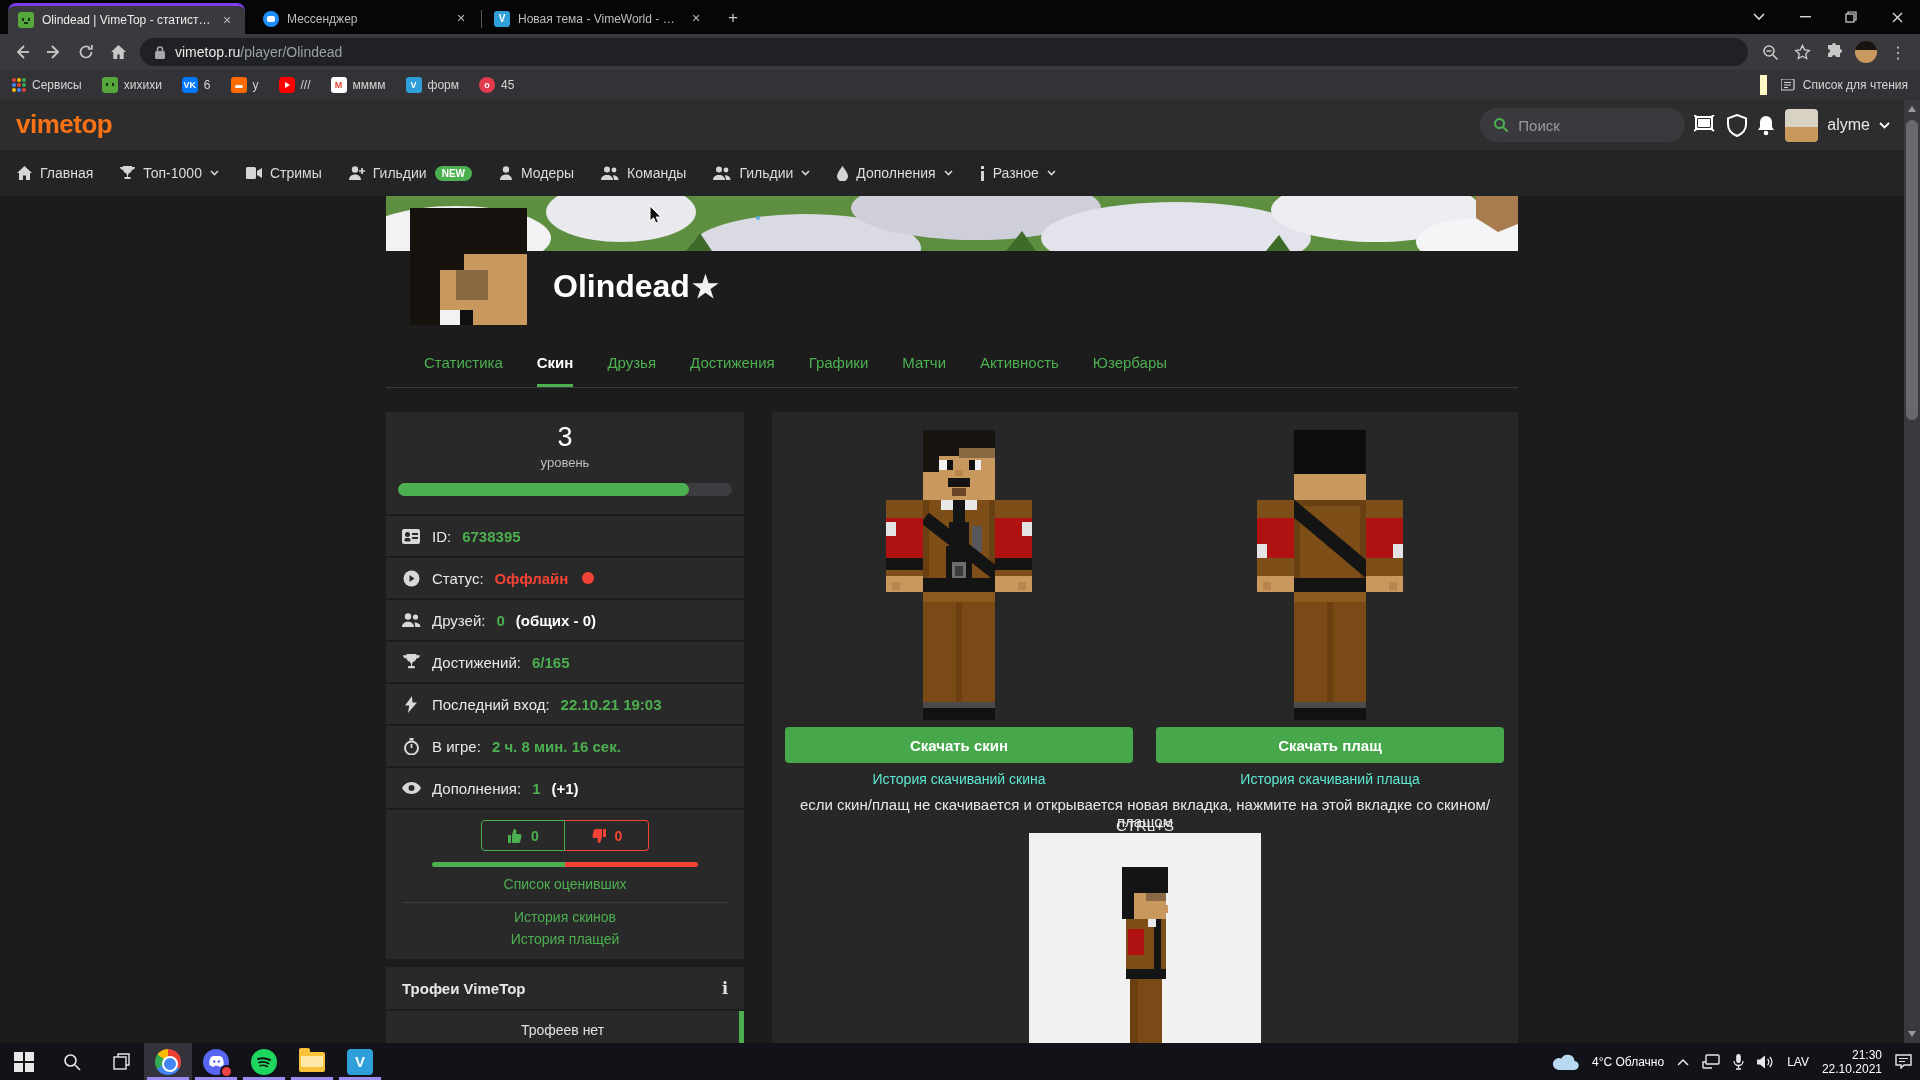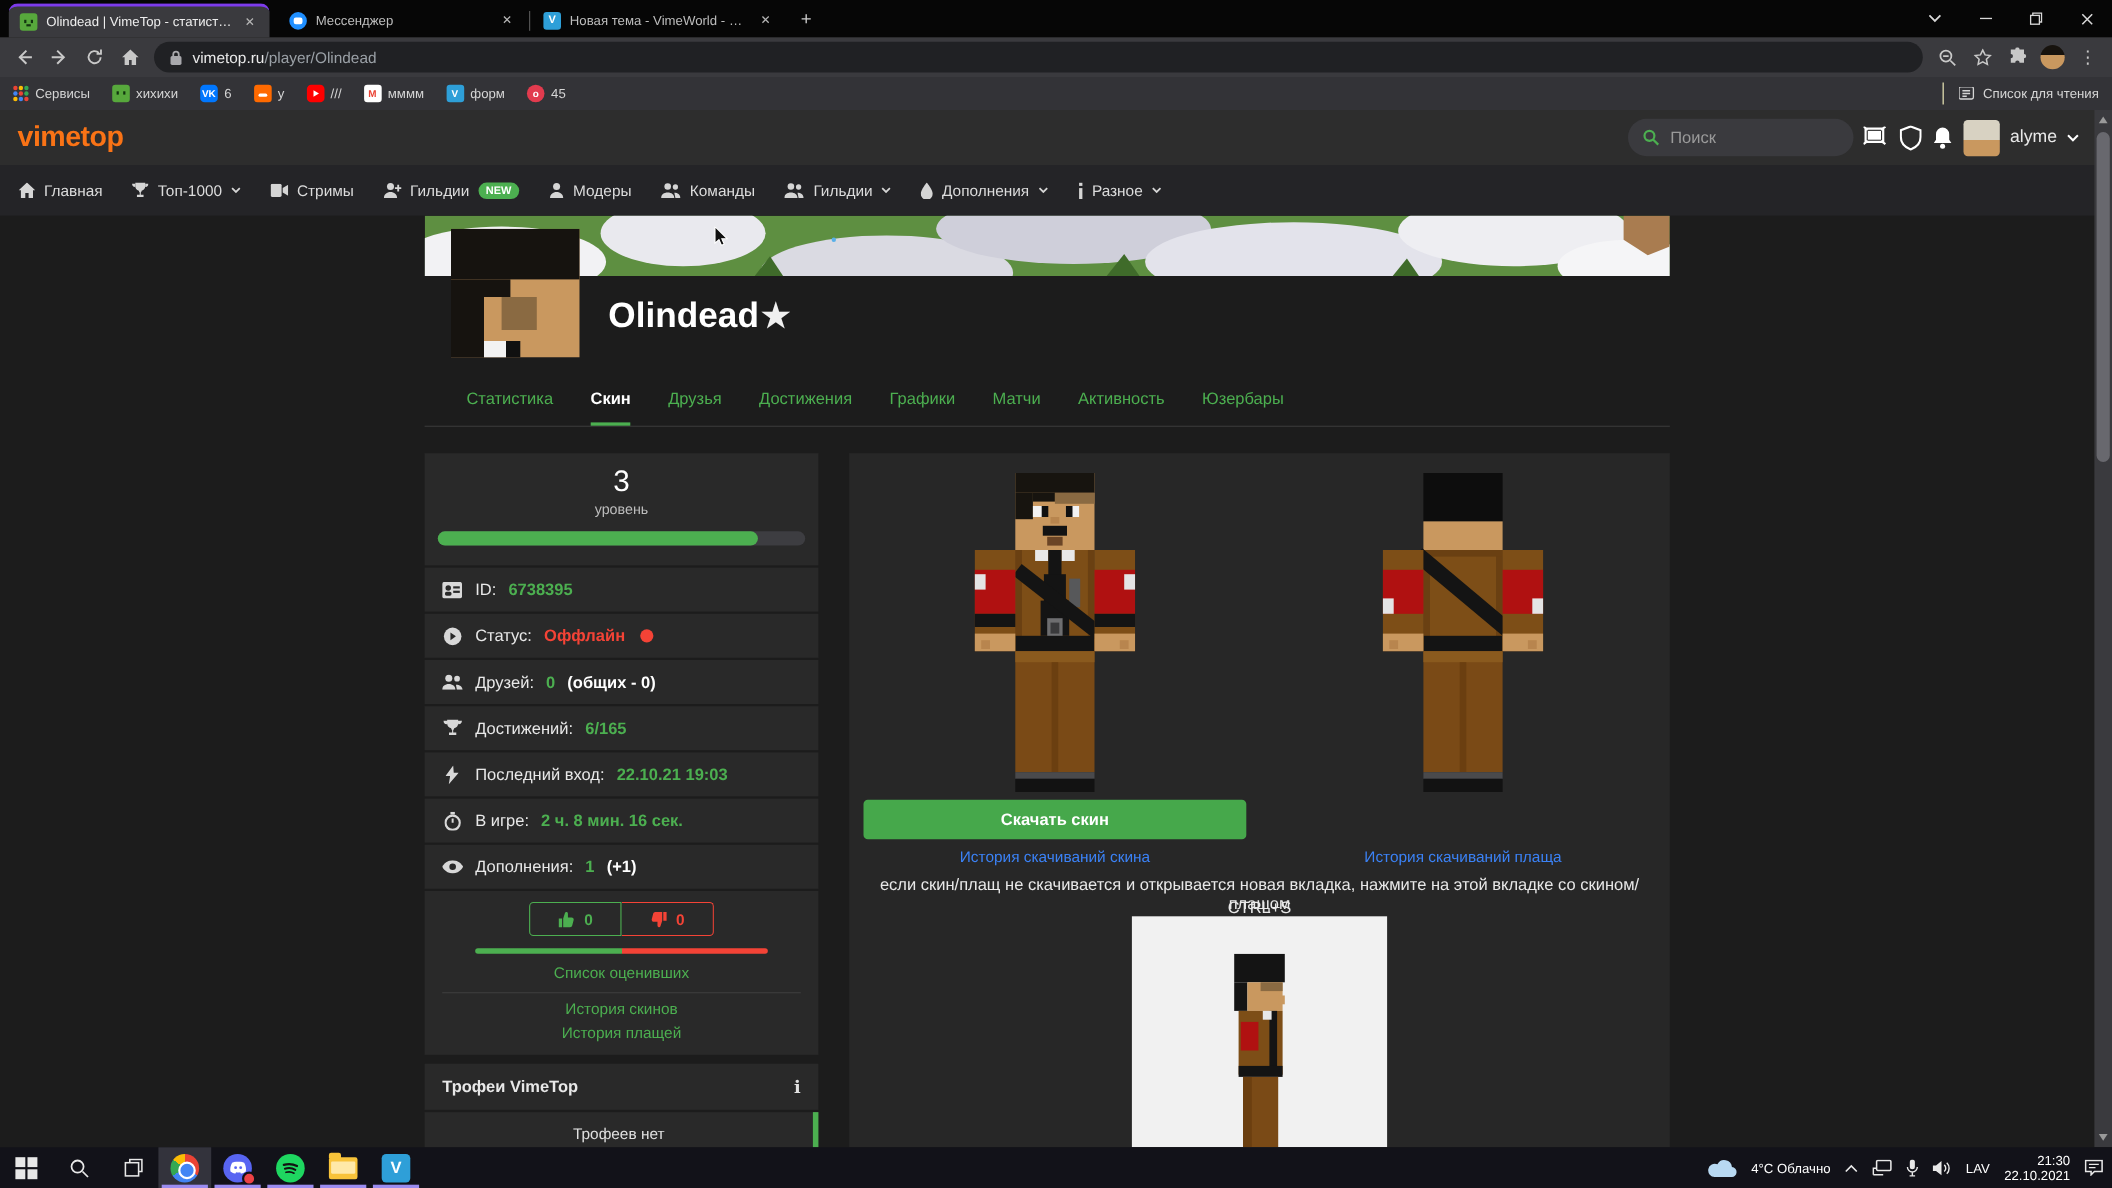--- a/index.html
+++ b/index.html
@@ -24,21 +24,21 @@
 .tbtn{width:32px;height:30px;display:flex;align-items:center;justify-content:center;color:#c8c8c8;flex:none}
 .urlbar{flex:1;height:28px;background:#202124;border-radius:14px;display:flex;align-items:center;gap:9px;padding:0 14px;margin:0 6px;font-size:14px}
 .url-host{color:#eaeaea}.url-path{color:#9aa0a6}
 .mini-avatar{width:22px;height:22px;border-radius:50%;overflow:hidden;background:linear-gradient(#17130e 0 40%,#c9985f 40% 100%);flex:none}
 
 .bookmarksbar{position:absolute;left:0;top:70px;width:100%;height:30px;background:#333337;display:flex;align-items:center;gap:20px;padding:0 12px;font-size:12px;color:#d5d5d5}
 .bm{display:flex;align-items:center;gap:6px}
 .chip{width:16px;height:16px;border-radius:3px;display:flex;align-items:center;justify-content:center;font-size:9px;font-weight:bold;color:#fff;flex:none}
 .appsgrid{display:grid;grid-template-columns:repeat(3,4px);grid-gap:1px}
 .appsgrid i{width:4px;height:4px;border-radius:50%;display:block}
-.readinglist{margin-left:auto;display:flex;align-items:center;gap:7px;border-left:1px solid #fef9c3;padding-left:14px;height:20px}
+.readinglist{margin-left:auto;display:flex;align-items:center;gap:7px;border-left:7px solid #fef9c3;padding-left:14px;height:20px}
 
 
 .page{position:absolute;left:0;top:100px;width:1920px;height:943px;background:#1c1c1c;overflow:hidden}
 .siteheader{position:absolute;left:0;top:0;width:100%;height:50px;background:#2d2d2d}
 .logo{position:absolute;left:16px;top:9px;font-size:26px;font-weight:bold;letter-spacing:-.5px;color:#f97316}
 .hdr-right{position:absolute;right:30px;top:0;height:50px;display:flex;align-items:center;gap:9px}
 .searchpill{width:205px;height:34px;background:#3a3a3e;border-radius:17px;display:flex;align-items:center;gap:9px;padding:0 13px}
 .searchpill input{background:transparent;border:none;outline:none;color:#cfcfcf;font-size:15px;width:140px;font-family:"Liberation Sans",sans-serif}
 .searchpill input::placeholder{color:#9a9a9a}
 .hdr-user{display:flex;align-items:center;gap:9px}
@@ -79,21 +79,21 @@
 .glink{display:block;color:#4caf50;font-size:14px;margin-top:6px;text-decoration:none}
 .rating hr{border:none;border-top:1px solid #3d3d3d;margin:10px 16px 2px}
 .trophy-head{height:42px;display:flex;align-items:center;justify-content:space-between;padding:0 16px;font-size:15px;font-weight:bold}
 .info-i{font-family:"DejaVu Serif",serif;font-weight:bold;font-size:16px;color:#e0e0e0}
 .trophy-empty{height:38px;display:flex;align-items:center;justify-content:center;font-size:14px;color:#e0e0e0;background:#292929;border-right:5px solid #4caf50}
 
 
 .main{position:absolute;left:772px;top:312px;width:746px;height:631px;background:#272727;overflow:hidden}
 .skin{position:absolute;top:18px}
 .dlbtn{position:absolute;top:315px;width:348px;height:36px;background:#46a84b;border:none;border-radius:4px;color:#fff;font-size:15px;font-weight:bold;font-family:"Liberation Sans",sans-serif}
-.dl-link{position:absolute;top:359px;width:348px;text-align:center;color:#3b82f6;font-size:14px;text-decoration:none}
+.dl-link{position:absolute;top:359px;width:348px;text-align:center;color:#5eead4;font-size:14px;text-decoration:none}
 .note{position:absolute;width:100%;text-align:center;color:#e8e8e8;font-size:15px}
 .whitebox{position:absolute;left:257px;top:421px;width:232px;height:211px;background:#f1f1f1;display:flex;justify-content:center}
 
 
 .scrollbar{position:absolute;right:0;top:0;width:16px;height:943px;background:#3a3a3e}
 .sb-thumb{position:absolute;left:2px;top:20px;width:12px;height:300px;background:#68686e;border-radius:6px}
 .sb-arrow{position:absolute;left:4px;width:0;height:0;border-left:4px solid transparent;border-right:4px solid transparent}
 .sb-up{top:6px;border-bottom:6px solid #9a9a9a}
 .sb-down{bottom:6px;border-top:6px solid #9a9a9a}
 
@@ -646,20 +646,21 @@
         <rect x="109" y="146" width="37" height="16" fill="#c9985f"></rect>
           <rect x="132" y="152" width="8" height="8" fill="#b8854e"></rect>
         <rect x="37" y="162" width="72" height="110" fill="#7a4a16"></rect>
         <rect x="37" y="162" width="72" height="10" fill="#8a5a1e"></rect>
         <rect x="70" y="172" width="6" height="100" fill="#6b3f10"></rect>
         <rect x="37" y="272" width="72" height="6" fill="#4a4a4c"></rect>
         <rect x="37" y="278" width="72" height="12" fill="#121212"></rect>
       </svg>
 
       <button class="dlbtn" style="left:13px">Скачать скин</button>
+      <button class="dlbtn" style="left:384px">Скачать плащ</button>
       <a class="dl-link" style="left:13px">История скачиваний скина</a>
       <a class="dl-link" style="left:384px">История скачиваний плаща</a>
 
       <div class="note" style="top:384px">если скин/плащ не скачивается и открывается новая вкладка, нажмите на этой вкладке со скином/плащом</div>
       <div class="note" style="top:405px">CTRL+S</div>
 
       <div class="whitebox">
         <svg style="margin-top:34px" width="70" height="200" viewBox="0 0 70 200">
           <rect x="12" y="0" width="46" height="26" fill="#141414"></rect>
           <rect x="12" y="26" width="12" height="26" fill="#141414"></rect>

